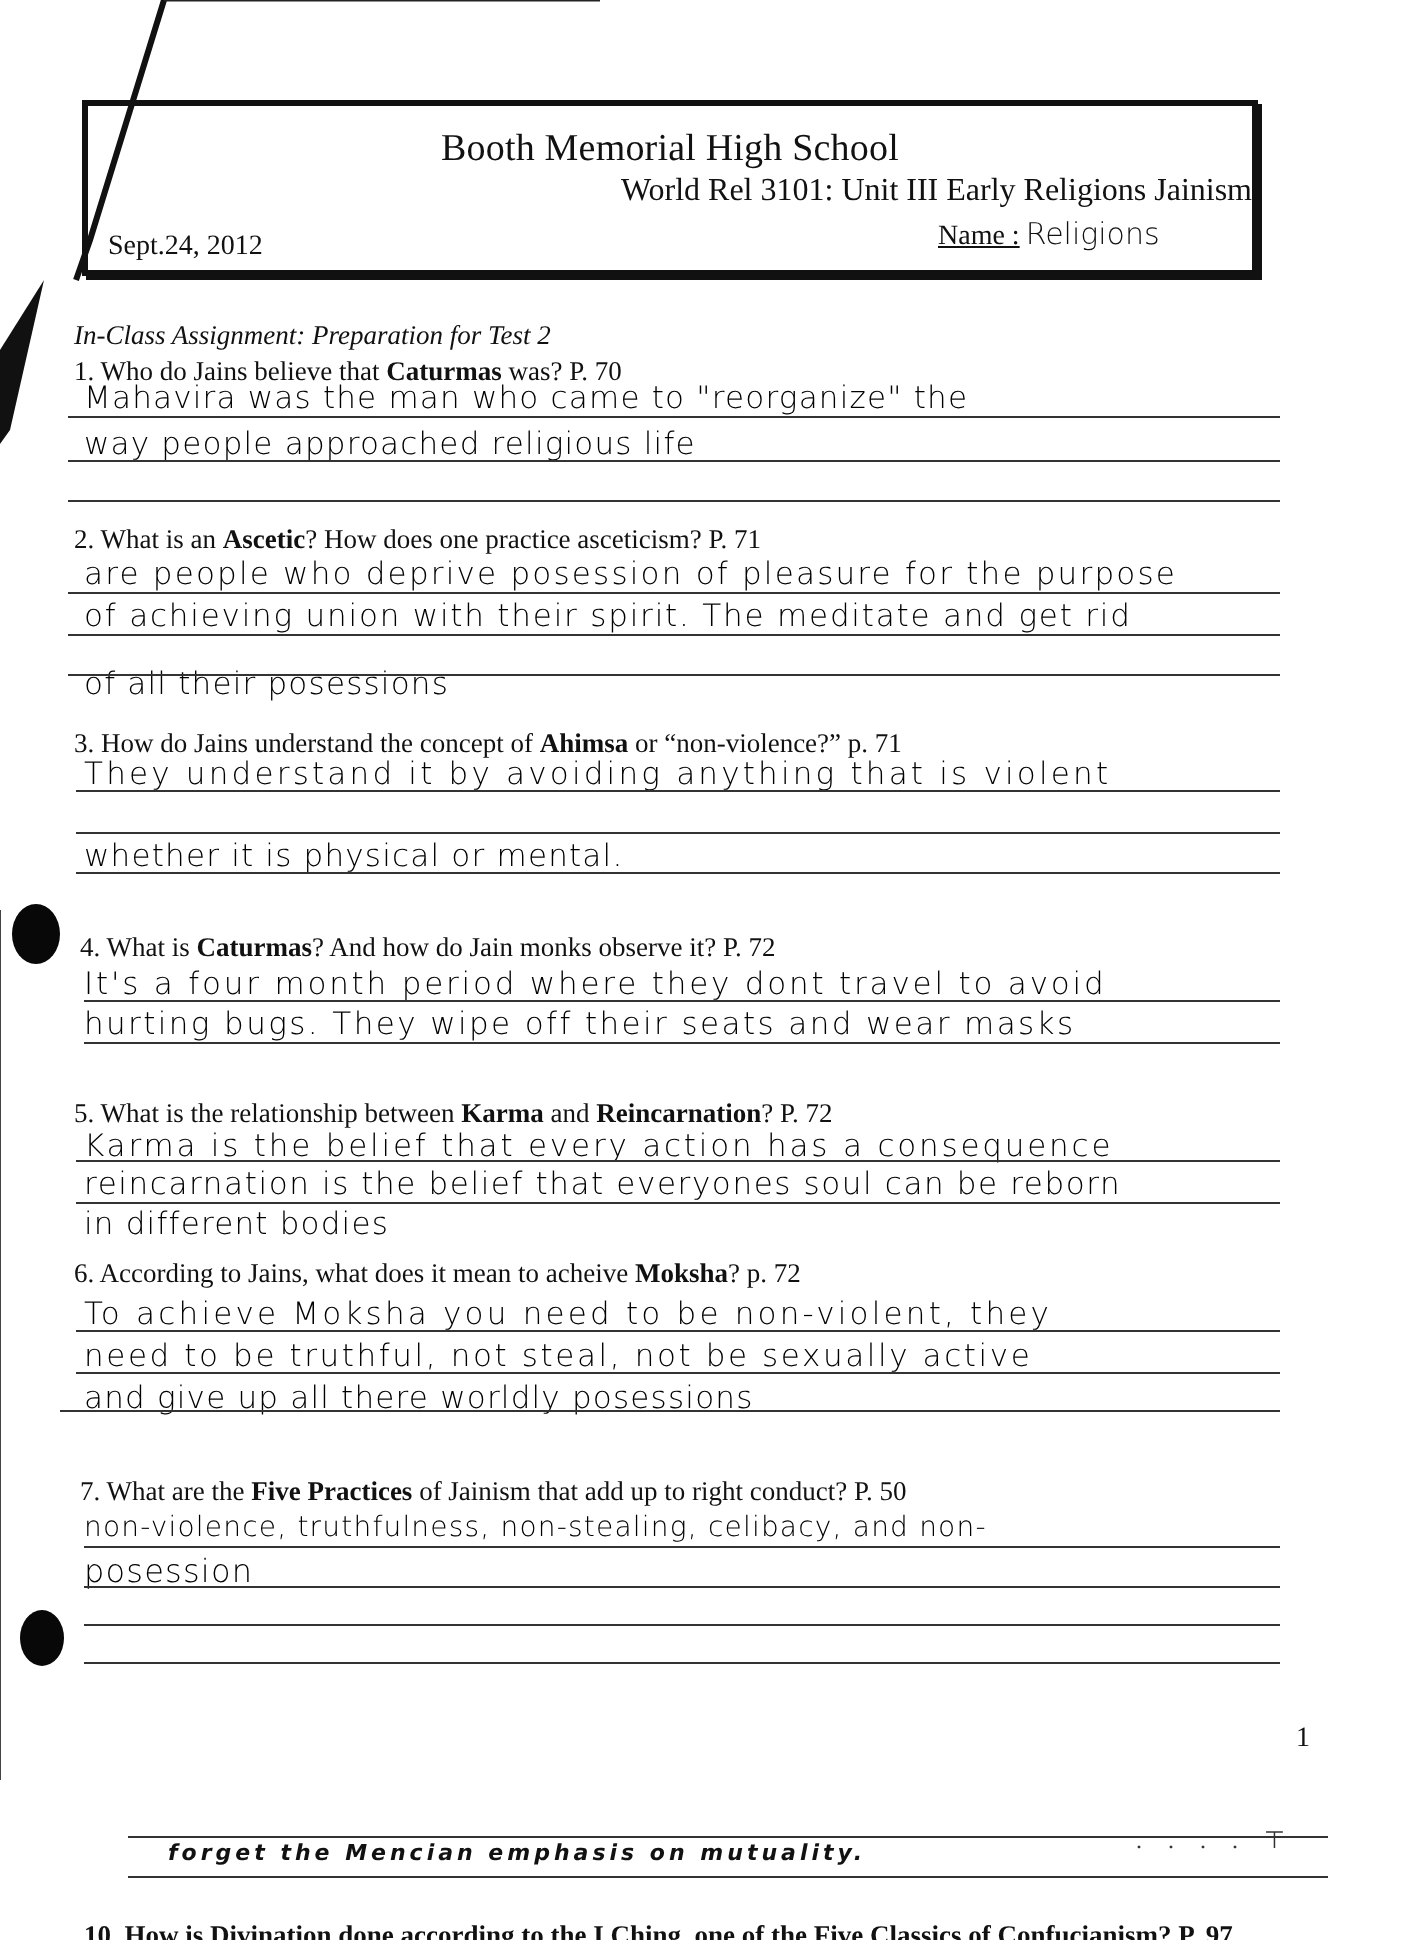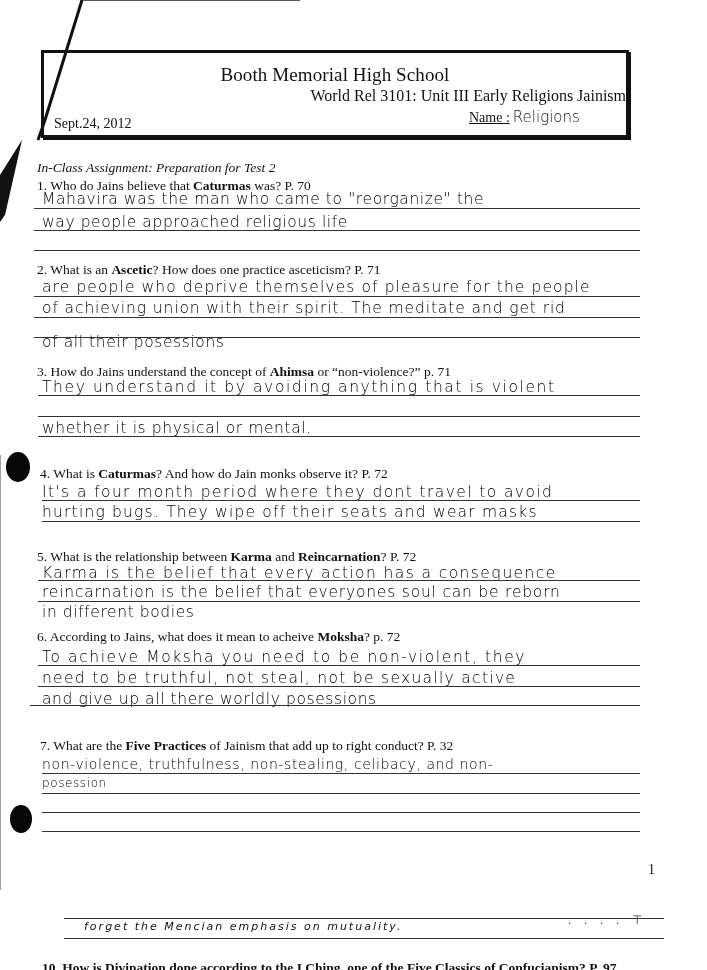--- a/index.html
+++ b/index.html
@@ -54,21 +54,21 @@
   }
   .hole {
     position: absolute; width: 24px; height: 30px; border-radius: 50%;
     background: #080808;
   }
   .page-number {
     position: absolute; left: 648px; top: 862px; font-size: 14px;
   }
   .next-page-answer {
     position: absolute; left: 84px; top: 920px;
-    font-family: "DejaVu Sans", sans-serif; font-size: 11px; font-weight: 400;
+    font-family: "DejaVu Sans", sans-serif; font-size: 11px; font-weight: 700;
     font-style: italic; letter-spacing: 2px; white-space: nowrap;
   }
   .next-page-question {
     position: absolute; left: 42px; top: 960px; font-size: 13.5px; font-weight: bold;
     white-space: nowrap;
   }
   .tick-marks {
     position: absolute; left: 568px; top: 913px;
     font-size: 12px; letter-spacing: 5px; color: #333;
   }
@@ -101,21 +101,21 @@
 <div class="answer-line" style="top:190px">Mahavira was the man who came to "reorganize" the</div>
 <div class="rule" style="left:34px;width:606px;top:208px"></div>
 <div class="answer-line" style="top:213px">way people approached religious life</div>
 <div class="rule" style="left:34px;width:606px;top:230px"></div>
 <div class="rule" style="left:34px;width:606px;top:250px"></div>
 
 <div class="question" style="top:262px">
   <span>2.</span>
   <span>What is an </span><b>Ascetic</b><span>? How does one practice asceticism? P. 71</span>
 </div>
-<div class="answer-line" style="top:278px;letter-spacing:1.1px">are people who deprive themselves of pleasure for the people</div>
+<div class="answer-line" style="top:278px;letter-spacing:1.1px">are people who deprive posession of pleasure for the purpose</div>
 <div class="rule" style="left:34px;width:606px;top:296px"></div>
 <div class="answer-line" style="top:299px;letter-spacing:0.9px">of achieving union with their spirit. The meditate and get rid</div>
 <div class="rule" style="left:34px;width:606px;top:317px"></div>
 <div class="answer-line" style="top:333px">of all their posessions</div>
 <div class="rule" style="left:34px;width:606px;top:337px"></div>
 
 <div class="question" style="top:364px">
   <span>3.</span>
   <span>How do Jains understand the concept of </span><b>Ahimsa</b><span> or “non-violence?” p. 71</span>
 </div>
@@ -152,25 +152,25 @@
 </div>
 <div class="answer-line" style="top:648px;letter-spacing:1.6px">To achieve Moksha you need to be non-violent, they</div>
 <div class="rule" style="left:38px;width:602px;top:665px"></div>
 <div class="answer-line" style="top:669px;letter-spacing:1.3px">need to be truthful, not steal, not be sexually active</div>
 <div class="rule" style="left:38px;width:602px;top:686px"></div>
 <div class="answer-line" style="top:690px">and give up all there worldly posessions</div>
 <div class="rule" style="left:30px;width:610px;top:705px"></div>
 
 <div class="question" style="top:738px;left:40px">
   <span>7.</span>
-  <span>What are the </span><b>Five Practices</b><span> of Jainism that add up to right conduct? P. 32</span>
+  <span>What are the </span><b>Five Practices</b><span> of Jainism that add up to right conduct? P. 50</span>
 </div>
 <div class="answer-line" style="top:756px;font-size:14px">non-violence, truthfulness, non-stealing, celibacy, and non-</div>
 <div class="rule" style="left:42px;width:598px;top:773px"></div>
-<div class="answer-line" style="top:776px;font-size:12px">posession</div>
+<div class="answer-line" style="top:776px;font-size:16px">posession</div>
 <div class="rule" style="left:42px;width:598px;top:793px"></div>
 <div class="rule" style="left:42px;width:598px;top:812px"></div>
 <div class="rule" style="left:42px;width:598px;top:831px"></div>
 
 <div class="hole" style="left:10px;top:805px;width:22px;height:28px"></div>
 
 <div class="page-number">1</div>
 
 <div class="rule" style="left:64px;width:600px;top:918px;border-top-width:1px"></div>
 <div class="tick-marks">. . . . ⊤</div>

